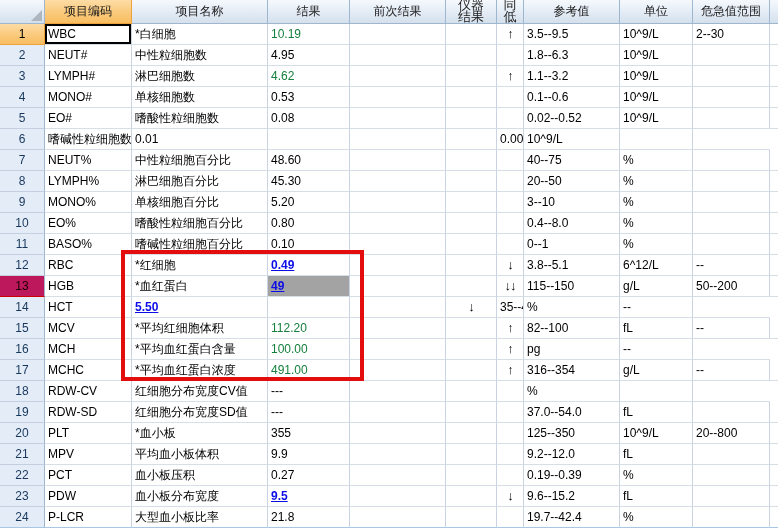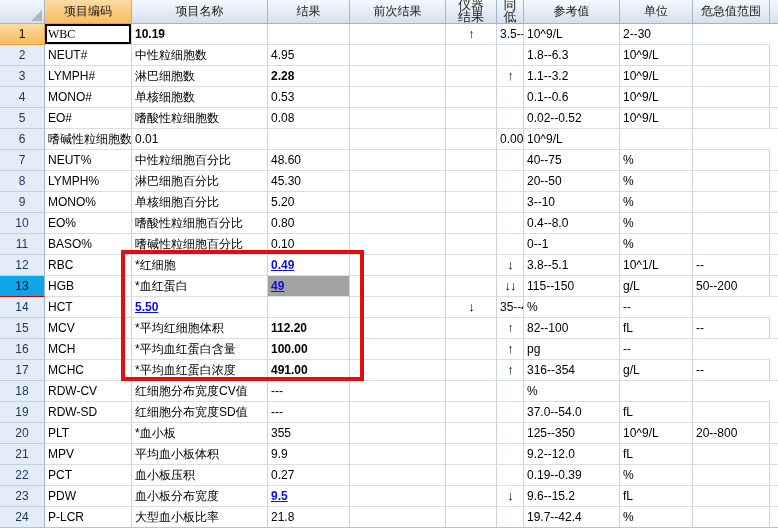--- a/index.html
+++ b/index.html
@@ -35,24 +35,24 @@
     content:""; position:absolute; right:2px; bottom:2px;
     border-left:11px solid transparent; border-bottom:11px solid #AEB7C0;
   }
   
   .gutter {
     background:#E4ECF7; color:#17375D; text-align:center;
     border-right:1px solid #9EB6CE; border-bottom:1px solid #C4D0DF;
   }
   .gutter-selected { background:linear-gradient(#FDDCA5,#F9C univers878 60%,#F8BE62); }
   .gutter-selected { background:linear-gradient(#FDDCA5,#FAC878 60%,#F8BE62); border-right:1px solid #EDA339; border-bottom:1px solid #EDA339; color:#000; }
-  .gutter-red { background:#0ea5e9; color:#1a0000; border-bottom:1px solid #C00; }
-  .active-cell { box-shadow:inset 0 0 0 2px #000;font-family:Liberation Serif, serif; }
+  .gutter-red { background:#be185d; color:#1a0000; border-bottom:1px solid #C00; }
+  .active-cell { box-shadow:inset 0 0 0 2px #000; }
   
-  .r-high { color:#000000; font-weight:bold; }
+  .r-high { color:#15803d; font-weight:normal; }
   .r-low  { color:#0D0DE8; font-weight:bold;text-decoration:underline; }
   .hl-salmon { background:#a3a3a3; }
   .flag { text-align:center; padding:0; font-weight:bold; font-size:13px; letter-spacing:-1px; line-height:19px; }
   .filler { border-right:none; }
   #grid-body .row:last-child .c { border-bottom:1px solid #A9C6E4; }
   
   .annotation {
     position:absolute; left:121px; top:250px; width:243px; height:131px;
     border:4px solid #E40D0D; z-index:6; pointer-events:none;
   }
@@ -77,20 +77,21 @@
     <div class="c h">参考值</div>
     <div class="c h">单位</div>
     <div class="c h">危急值范围</div>
     <div class="c h filler"></div>
   </div>
 
   <div id="grid-body">
       <div class="row">
     <div class="c gutter gutter-selected">1</div>
     <div class="c active-cell">WBC</div>
+    <div class="c">*白细胞</div>
     <div class="c r-high">10.19</div>
     <div class="c"></div>
     <div class="c"></div>
     <div class="c flag">↑</div>
     <div class="c">3.5--9.5</div>
     <div class="c">10^9/L</div>
     <div class="c">2--30</div>
     <div class="c filler"></div>
   </div>
       <div class="row">
@@ -103,21 +104,21 @@
     <div class="c flag"></div>
     <div class="c">1.8--6.3</div>
     <div class="c">10^9/L</div>
     <div class="c"></div>
     <div class="c filler"></div>
   </div>
       <div class="row">
     <div class="c gutter">3</div>
     <div class="c">LYMPH#</div>
     <div class="c">淋巴细胞数</div>
-    <div class="c r-high">2.28</div>
+    <div class="c r-high">4.62</div>
     <div class="c"></div>
     <div class="c"></div>
     <div class="c flag">↑</div>
     <div class="c">1.1--3.2</div>
     <div class="c">10^9/L</div>
     <div class="c"></div>
     <div class="c filler"></div>
   </div>
       <div class="row">
     <div class="c gutter">4</div>
@@ -224,21 +225,21 @@
   </div>
       <div class="row">
     <div class="c gutter">12</div>
     <div class="c">RBC</div>
     <div class="c">*红细胞</div>
     <div class="c r-low">0.49</div>
     <div class="c"></div>
     <div class="c"></div>
     <div class="c flag">↓</div>
     <div class="c">3.8--5.1</div>
-    <div class="c">10^1/L</div>
+    <div class="c">6^12/L</div>
     <div class="c">--</div>
     <div class="c filler"></div>
   </div>
       <div class="row">
     <div class="c gutter gutter-red">13</div>
     <div class="c">HGB</div>
     <div class="c">*血红蛋白</div>
     <div class="c r-low hl-salmon">49</div>
     <div class="c"></div>
     <div class="c"></div>

